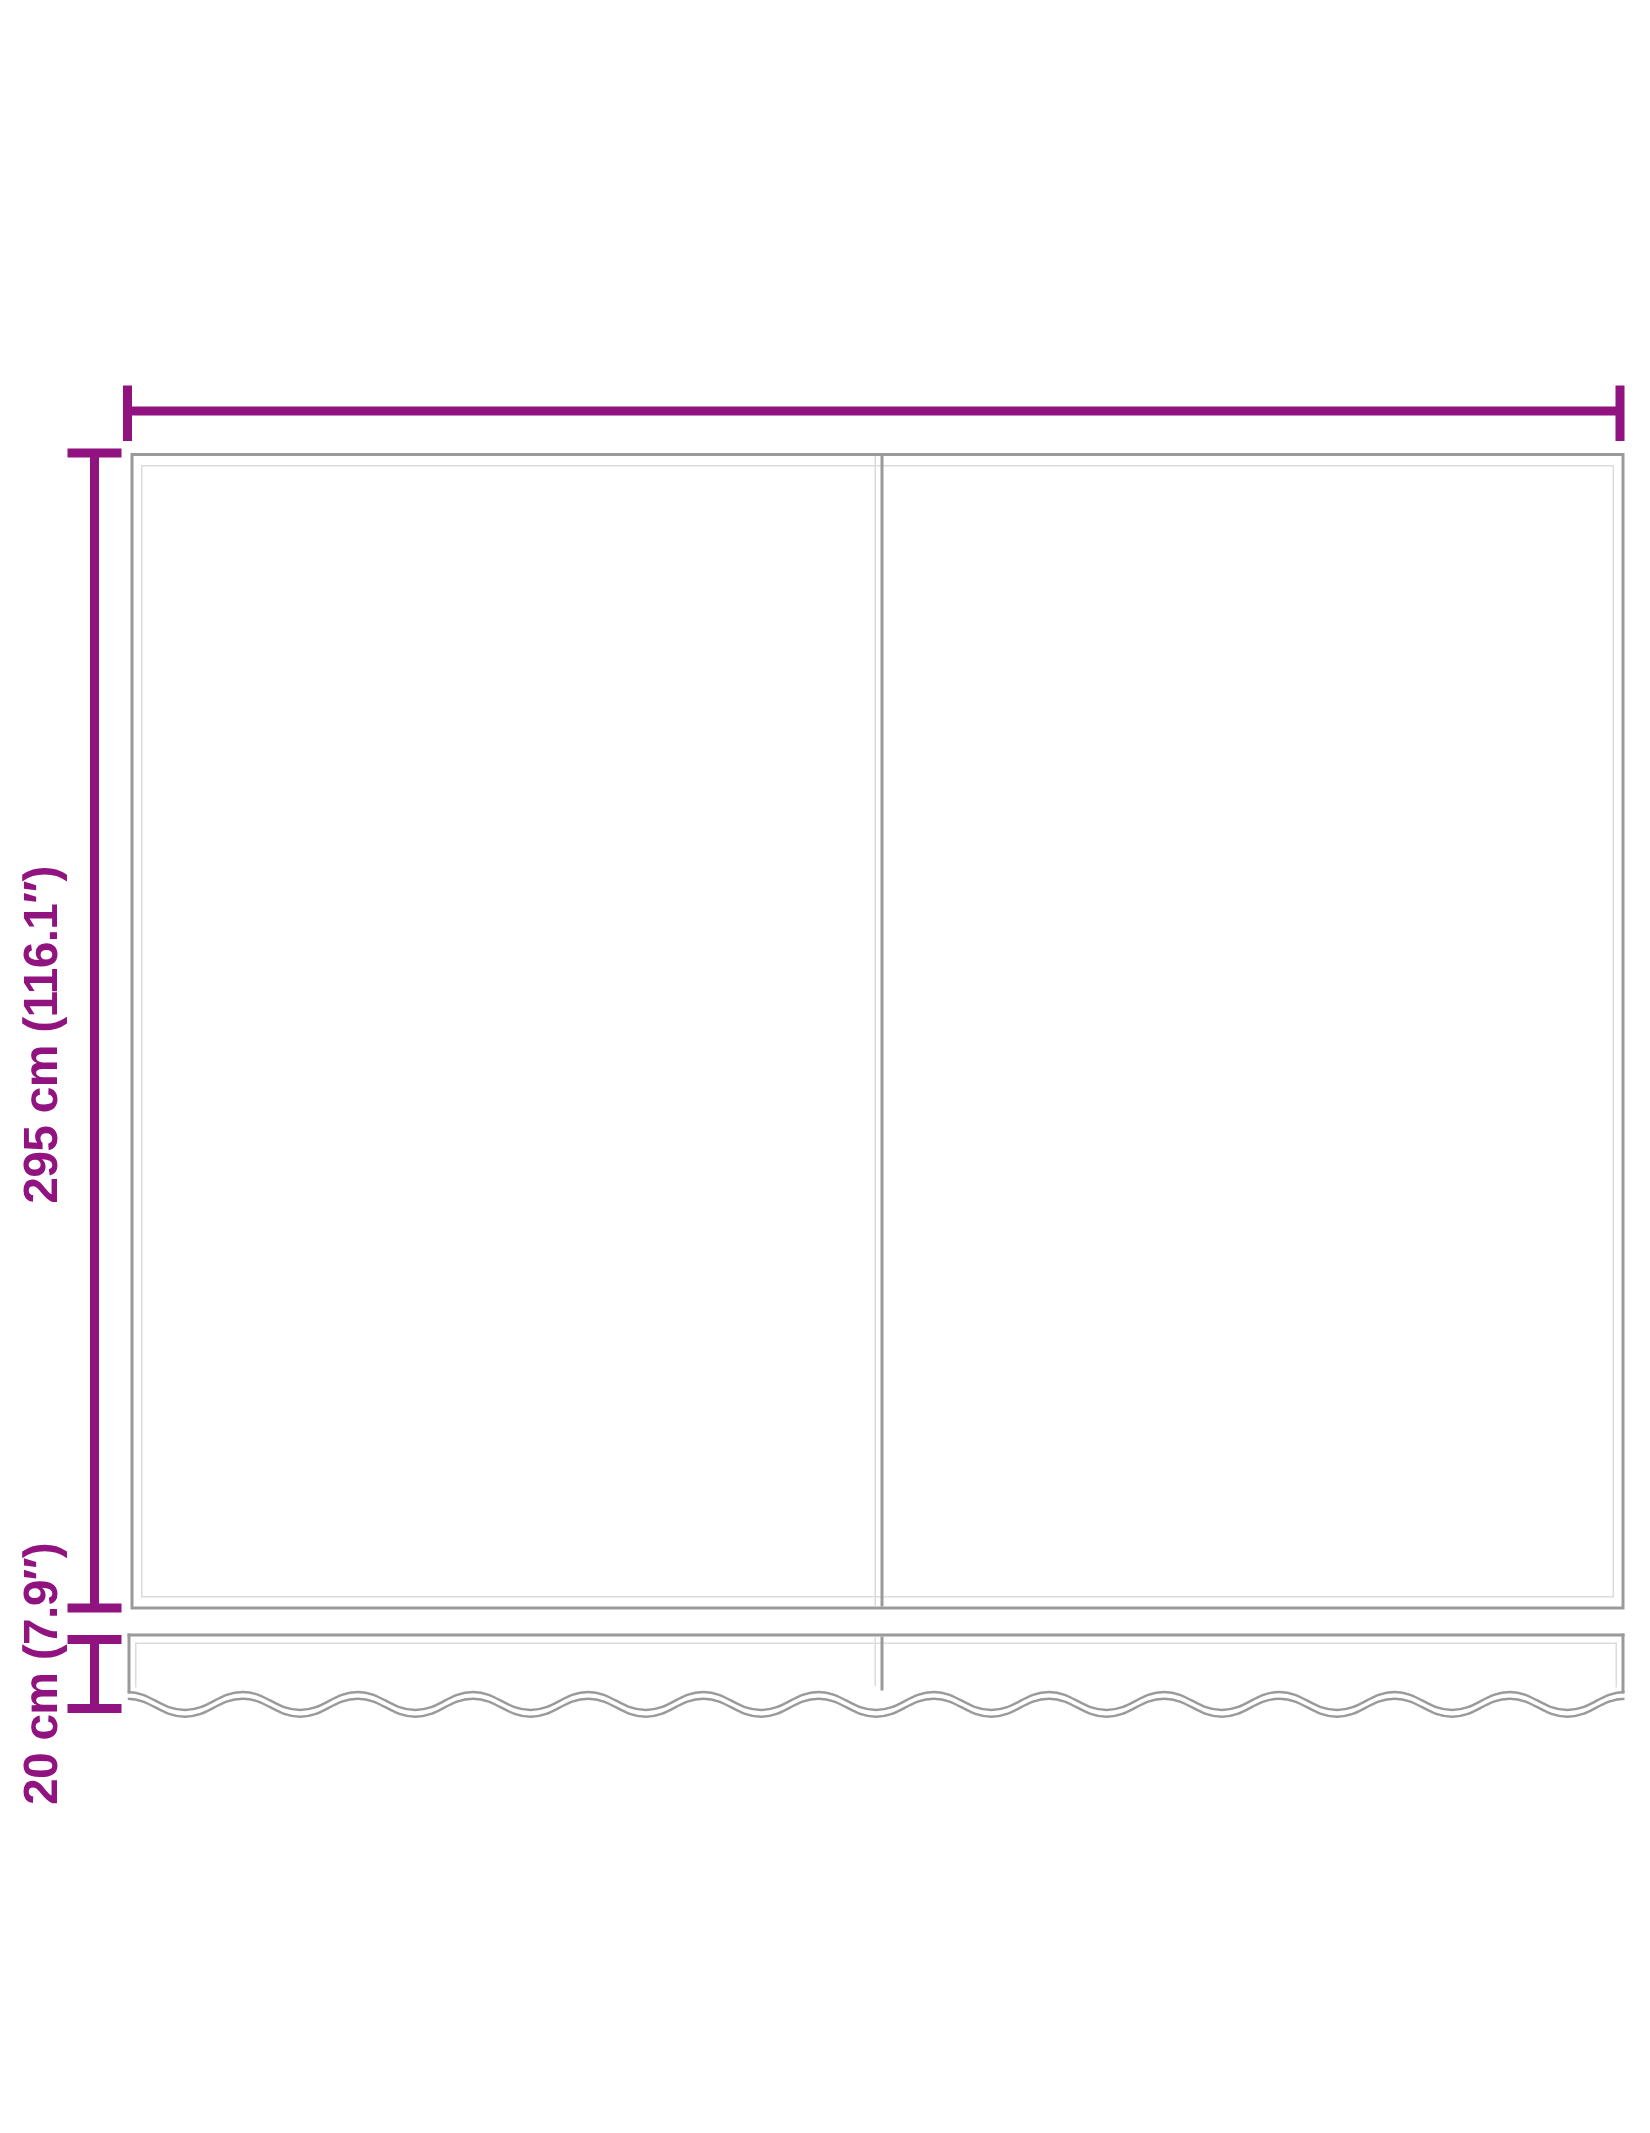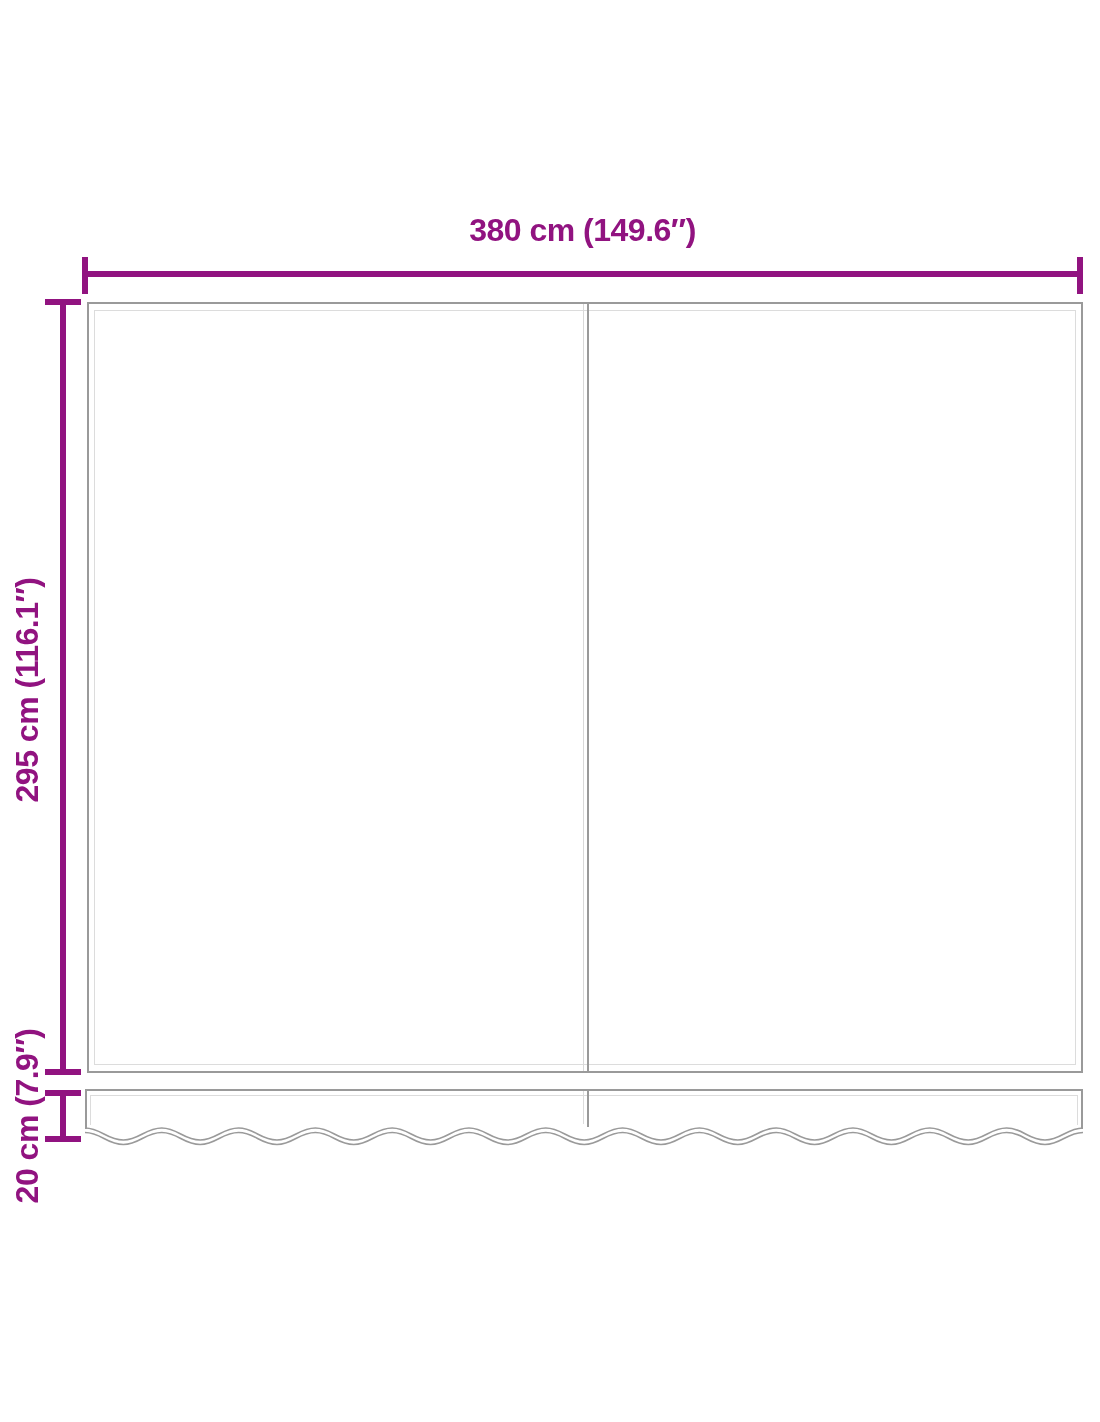--- a/index.html
+++ b/index.html
@@ -48,21 +48,20 @@
   }
   .val-line{position:absolute;background:#9a9a9a;}
   .val-line-light{position:absolute;background:#dcdcdc;}
   .wave-svg{position:absolute;left:0;top:37px;width:998px;height:22px;}
 </style>
 </head>
 <body>
 
 <div class="canvas">
 
-  <div class="dim-label" style="left:85px;width:995px;top:212px;">380 cm (149.6″)</div>
   <div class="dim" style="left:85px;top:271px;width:995px;height:6px;"></div>
   <div class="dim" style="left:82px;top:257px;width:6px;height:37px;"></div>
   <div class="dim" style="left:1077px;top:257px;width:6px;height:37px;"></div>
 
   <div class="dim-label rot" style="left:-273px;top:670px;">295 cm (116.1″)</div>
   <div class="dim" style="left:60px;top:302px;width:6px;height:770px;"></div>
   <div class="dim" style="left:45px;top:299px;width:36px;height:6px;"></div>
   <div class="dim" style="left:45px;top:1069px;width:36px;height:6px;"></div>
 
   <div class="dim-label rot" style="left:-273px;top:1096px;">20 cm (7.9″)</div>

